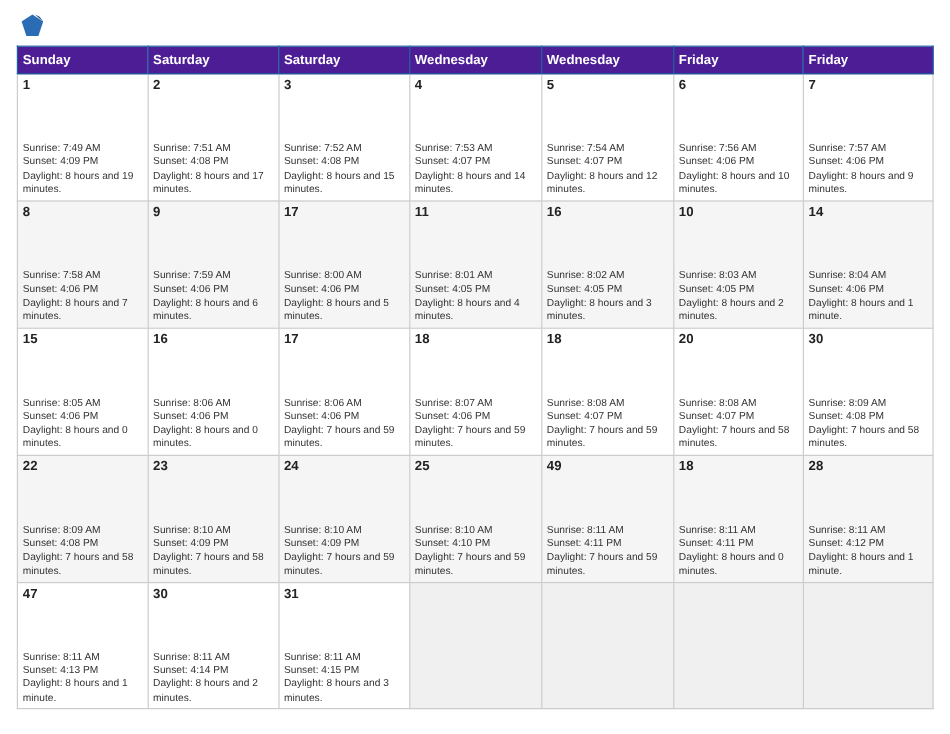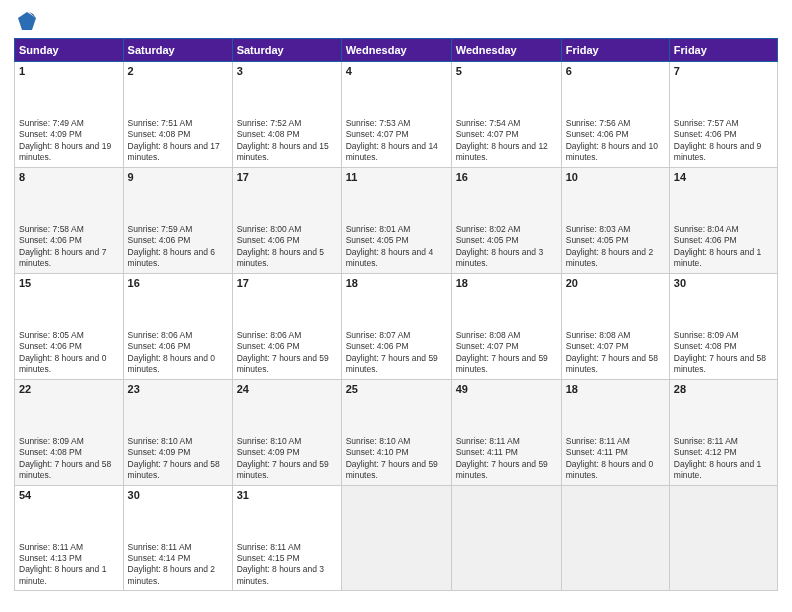--- a/index.html
+++ b/index.html
@@ -240,21 +240,21 @@
             <span class="day-num">18</span>
             <div class="day-info">Sunrise: 8:11 AM<br>Sunset: 4:11 PM<br>Daylight: 8 hours and 0 minutes.</div>
           </td>
           <td>
             <span class="day-num">28</span>
             <div class="day-info">Sunrise: 8:11 AM<br>Sunset: 4:12 PM<br>Daylight: 8 hours and 1 minute.</div>
           </td>
         </tr>
         <tr>
           <td>
-            <span class="day-num">54</span>
+            <span class="day-num">47</span>
             <div class="day-info">Sunrise: 8:11 AM<br>Sunset: 4:13 PM<br>Daylight: 8 hours and 1 minute.</div>
           </td>
           <td>
             <span class="day-num">30</span>
             <div class="day-info">Sunrise: 8:11 AM<br>Sunset: 4:14 PM<br>Daylight: 8 hours and 2 minutes.</div>
           </td>
           <td>
             <span class="day-num">31</span>
             <div class="day-info">Sunrise: 8:11 AM<br>Sunset: 4:15 PM<br>Daylight: 8 hours and 3 minutes.</div>
           </td>

